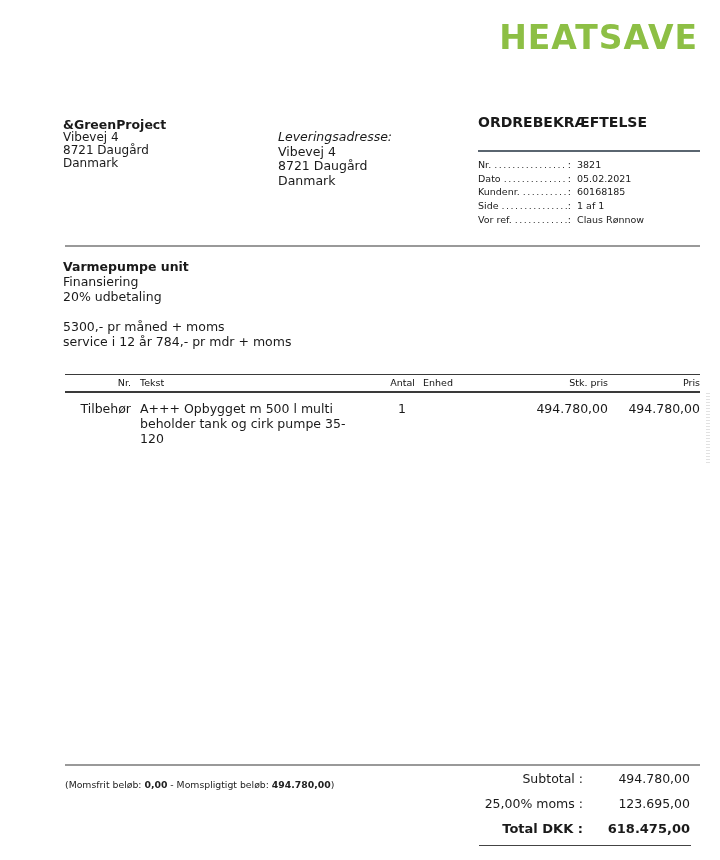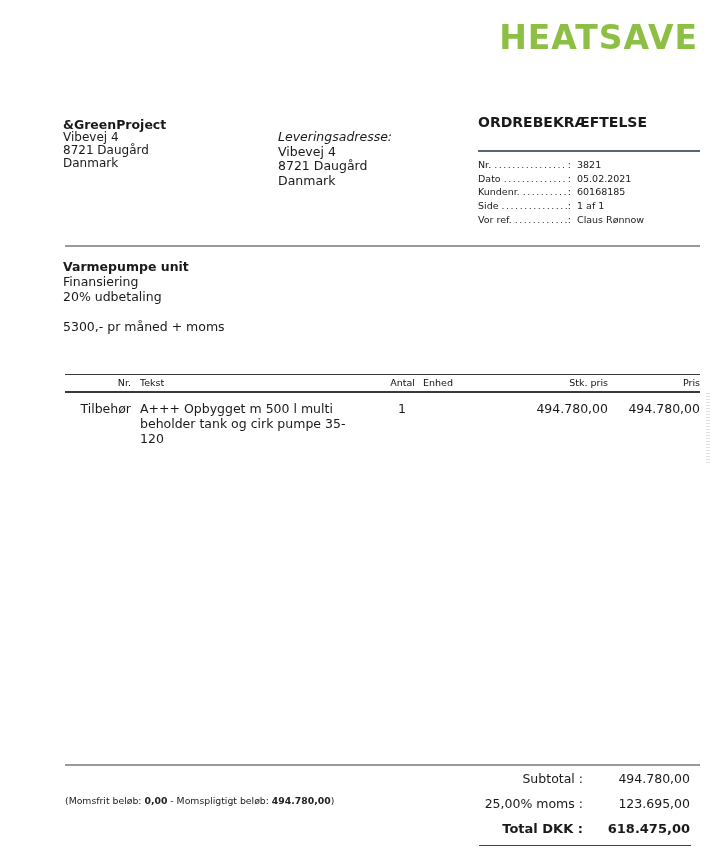--- a/index.html
+++ b/index.html
@@ -47,21 +47,21 @@
   }
   .tbody { display:flex; padding-top:8px; font-size:12.5px; line-height:15px; }
   .c-nr { width:66px; text-align:right; }
   .c-tekst { flex:1; text-align:left; padding-left:9px; }
   .c-antal { width:60px; text-align:right; }
   .c-enhed { width:48px; text-align:left; padding-left:8px; }
   .c-stk { width:145px; text-align:right; }
   .c-pris { width:92px; text-align:right; }
   .tbody .c-antal { padding-right:9px; }
   
-  .note { position:absolute; left:65px; top:779px; font-size:9.3px; color:#222;margin-top:16px; }
+  .note { position:absolute; left:65px; top:779px; font-size:9.3px; color:#222; }
   .note b { font-weight:bold; }
   .totals { position:absolute; left:360px; top:771px; width:330px; }
   .t-row { display:flex; align-items:baseline; margin-bottom:11px; font-size:12.5px; height:14px; }
   .t-label { width:223px; text-align:right; }
   .t-value { width:107px; text-align:right; }
   .t-row.grand { font-weight:bold; font-size:13px; }
   .totals-rule { position:absolute; left:479px; top:845px; width:212px; height:1px; background:#444; }
   
   .v-watermark {
     position:absolute; left:706px; top:393px; width:4px; height:72px; opacity:.55;
@@ -125,20 +125,21 @@
     </div>
   </div>
 
   <div class="divider top"></div>
 
   <div class="intro">
     <div class="title">Varmepumpe unit</div>
     <div>Finansiering</div>
     <div>20% udbetaling</div>
     <div class="gap">5300,- pr måned + moms</div>
+    <div>service i 12 år 784,- pr mdr + moms</div>
   </div>
 
   <div class="table">
     <div class="thead">
       <div class="c-nr">Nr.</div>
       <div class="c-tekst">Tekst</div>
       <div class="c-antal">Antal</div>
       <div class="c-enhed">Enhed</div>
       <div class="c-stk">Stk. pris</div>
       <div class="c-pris">Pris</div>

